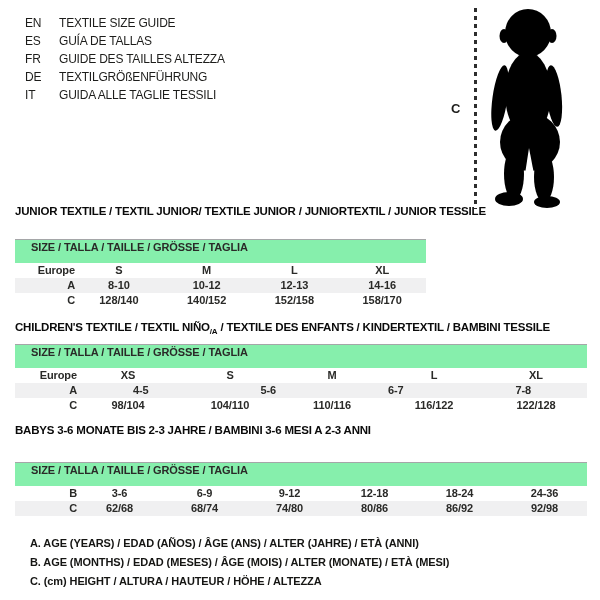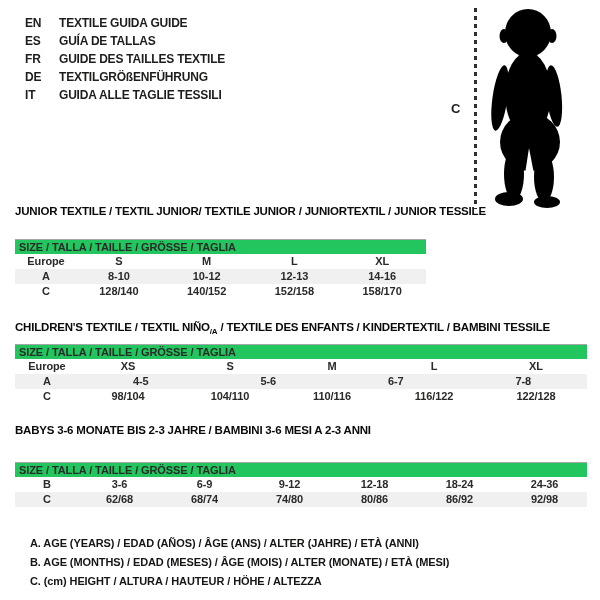--- a/index.html
+++ b/index.html
@@ -3,21 +3,21 @@
 <meta charset="utf-8">
 <style>
   * { margin:0; padding:0; box-sizing:border-box; }
   html,body { background:#fff; }
   .page{
     position:relative; width:600px; height:600px; background:#ffffff;
     font-family:"Liberation Sans", sans-serif; color:#1d1d1b; overflow:hidden;
   }
   
   .lang-block{ position:absolute; left:25px; top:14px; }
-  .lang-row{ display:flex; line-height:18px; font-size:12px; font-weight:bold; letter-spacing:-0.2px; }
+  .lang-row{ display:flex; line-height:18px; font-size:12px; font-weight:normal; letter-spacing:-0.2px; }
   .lang-code{ width:34px; }
   
   .dotline{
     position:absolute; left:474px; top:8px; width:3px; height:201px;
     background:repeating-linear-gradient(to bottom,#2d2d2d 0 4px,transparent 4px 8px);
   }
   .c-label{ position:absolute; left:451px; top:101px; font-size:13px; font-weight:bold; }
   .baby{ position:absolute; left:481px; top:6px; }
   
   .sec-title{
@@ -27,48 +27,48 @@
   .sec-title .sub{ vertical-align:sub; font-size:8px; }
   .title-junior{ top:205px; }
   .title-children{ top:321px; }
   .title-babies{ top:423px; line-height:14px; white-space:normal; width:540px; }
   
   .table{ position:absolute; font-size:11px; letter-spacing:-0.1px; }
   .t1{ left:15px; top:239px; width:411px; }
   .t2{ left:15px; top:344px; width:572px; }
   .t3{ left:15px; top:462px; width:572px; }
   .size-bar{
-    height:15px; line-height:14px; background:#22c55e; border-top:1px solid #a5a6a8;
-    font-weight:bold; padding-left:4px; color:#2a2a28;
+    height:24px; line-height:14px; background:#86efac; border-top:1px solid #a5a6a8;
+    font-weight:bold; padding-left:16px; color:#2a2a28;
   }
   .trow{ display:flex; height:15px; line-height:15px; font-weight:bold; color:#2a2a28; }
   .trow.alt{ background:#f0f0f1; }
-  .c0{ padding-left:2px; text-align:center; }
+  .c0{ padding-left:2px; text-align:right; }
   .t1 .c0{ width:60px; } .t2 .c0, .t3 .c0{ width:62px; }
   .cc{ flex:1; text-align:center; }
   
   .notes{ position:absolute; left:30px; top:534px; font-size:11px; font-weight:bold; line-height:19px; letter-spacing:-0.1px; color:#151513; }
 </style>
 </head>
 <body>
 
 <div class="page">
 
   <div class="lang-block">
     <div class="lang-row">
       <span class="lang-code">EN</span>
-      <span class="lang-label">TEXTILE GUIDA GUIDE</span>
+      <span class="lang-label">TEXTILE SIZE GUIDE</span>
     </div>
     <div class="lang-row">
       <span class="lang-code">ES</span>
       <span class="lang-label">GUÍA DE TALLAS</span>
     </div>
     <div class="lang-row">
       <span class="lang-code">FR</span>
-      <span class="lang-label">GUIDE DES TAILLES TEXTILE</span>
+      <span class="lang-label">GUIDE DES TAILLES ALTEZZA</span>
     </div>
     <div class="lang-row">
       <span class="lang-code">DE</span>
       <span class="lang-label">TEXTILGRÖßENFÜHRUNG</span>
     </div>
     <div class="lang-row">
       <span class="lang-code">IT</span>
       <span class="lang-label">GUIDA ALLE TAGLIE TESSILI</span>
     </div>
   </div>

